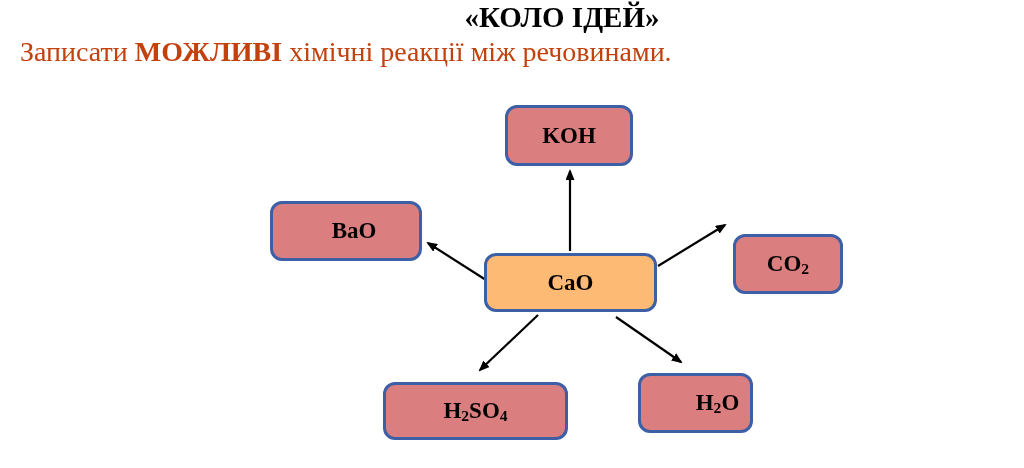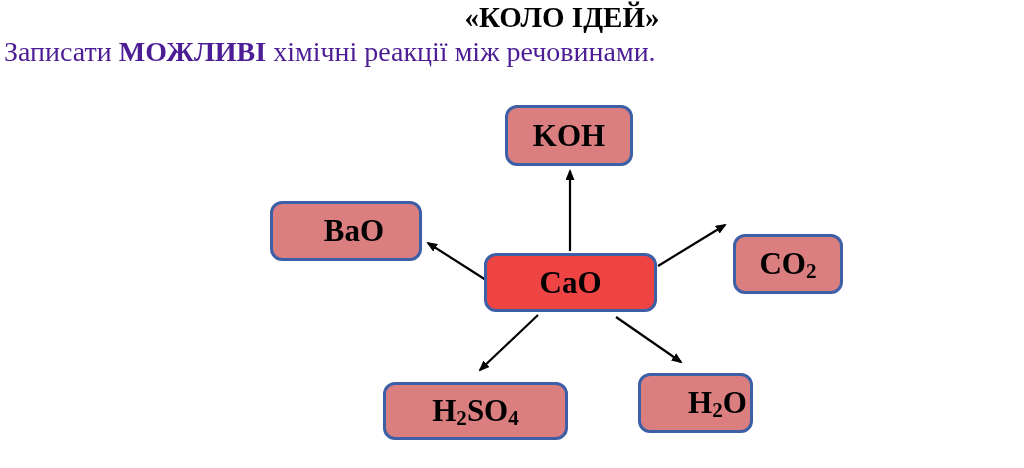--- a/index.html
+++ b/index.html
@@ -22,47 +22,47 @@
     left: 562px;
     transform: translateX(-50%);
     font-size: 29px;
     font-weight: bold;
     color: #000000;
     white-space: nowrap;
   }
   .subtitle {
     position: absolute;
     top: 36px;
-    left: 4px;
+    left: 20px;
     font-size: 28px;
-    color: #4c1d95;
+    color: #c2410c;
     white-space: nowrap;
   }
   .subtitle .bold { font-weight: bold; }
   .node {
     position: absolute;
     box-sizing: border-box;
     background: #db7e80;
     border: 3px solid #3d5fa6;
     border-radius: 12px;
     display: flex;
     align-items: center;
     justify-content: center;
-    font-size: 31px;
+    font-size: 23px;
     font-weight: bold;
     color: #000000;
   }
   .node sub {
     font-size: 0.68em;
     vertical-align: baseline;
     position: relative;
     top: 0.32em;
     line-height: 0;
   }
-  .node-cao   { left: 484px; top: 253px; width: 173px; height: 59px; background: #ef4444; }
+  .node-cao   { left: 484px; top: 253px; width: 173px; height: 59px; background: #fdba74; }
   .node-koh   { left: 505px; top: 105px; width: 128px; height: 61px; }
   .node-bao   { left: 270px; top: 201px; width: 152px; height: 60px; padding-left: 16px; }
   .node-co2   { left: 733px; top: 193px; width: 110px; height: 60px; margin-top: 41px; }
   .node-h2so4 { left: 383px; top: 382px; width: 185px; height: 58px; }
   .node-h2o   { left: 638px; top: 373px; width: 115px; height: 60px; padding-left: 44px; }
   .arrows {
     position: absolute;
     left: 0; top: 0;
     width: 1024px;
     height: 468px;

